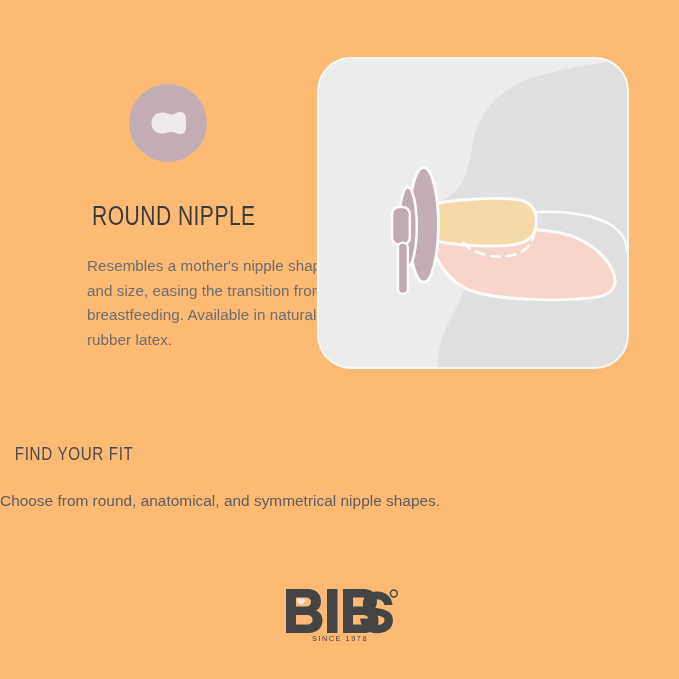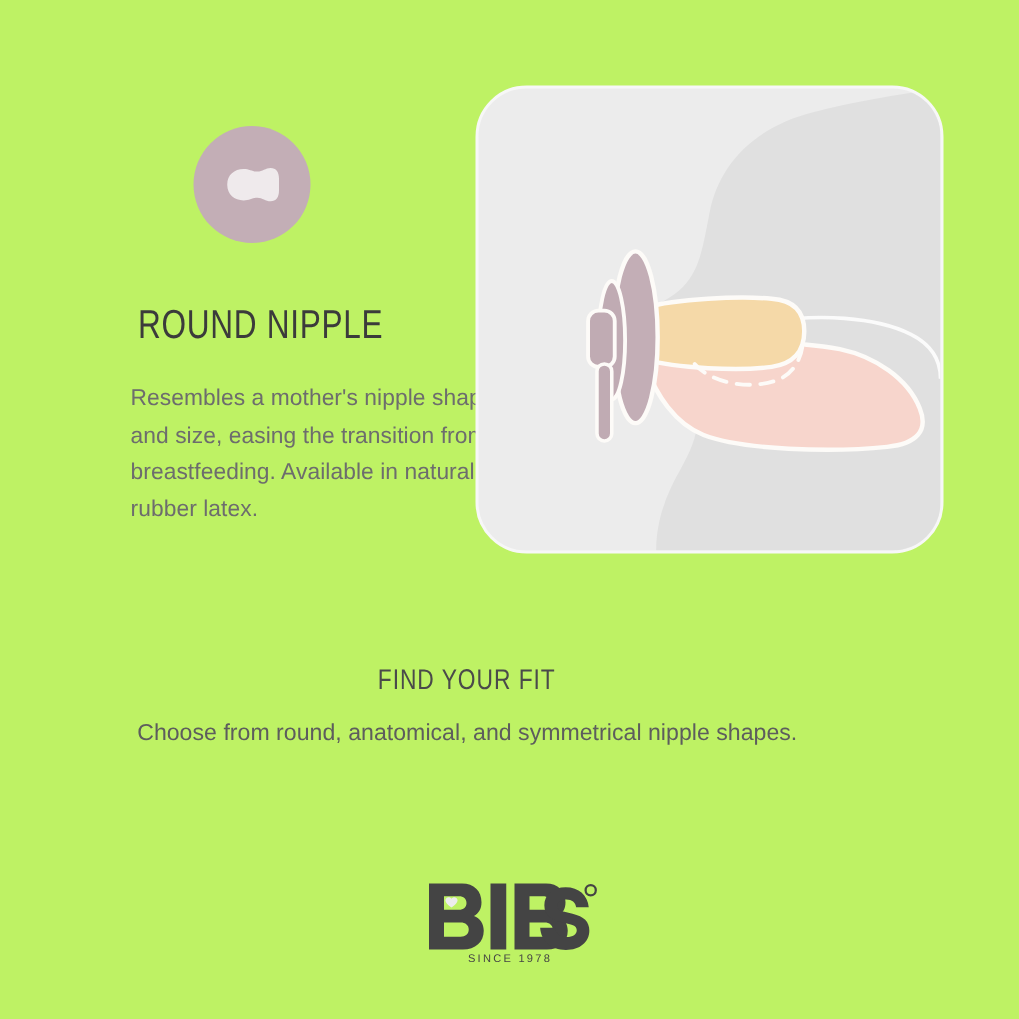--- a/index.html
+++ b/index.html
@@ -9,21 +9,21 @@
     height: 679px;
     background: #eeeeee;
     font-family: "Liberation Sans", sans-serif;
     overflow: hidden;
   }
 
   .page {
     position: relative;
     width: 679px;
     height: 679px;
-    background: #bef264;
+    background: #fdba74;
   }
 
   
   .hero {
     position: absolute;
     left: 0;
     top: 0;
     width: 679px;
     height: 400px;
   }
@@ -95,35 +95,35 @@
     width: 100%;
     height: 100%;
   }
 
   
   .fit-block {
     position: absolute;
     left: 0;
     top: 443px;
     width: 623px;
-    text-align: center;
+    text-align: left;
   }
 
   .fit-title {
     font-family: "Liberation Sans Narrow", "Liberation Sans", sans-serif;
     font-size: 19px;
     font-weight: 400;
     letter-spacing: 0.8px;
     color: #4a4a4a;
     transform: scaleX(0.8);
     display: inline-block;
   }
 
   .fit-sub {
-    margin-top: 15px;
+    margin-top: 27px;
     font-size: 15.4px;
     color: #5d5d5d;
     letter-spacing: 0.02px;
   }
 
   
   .logo-block {
     position: absolute;
     left: 0;
     top: 585px;

